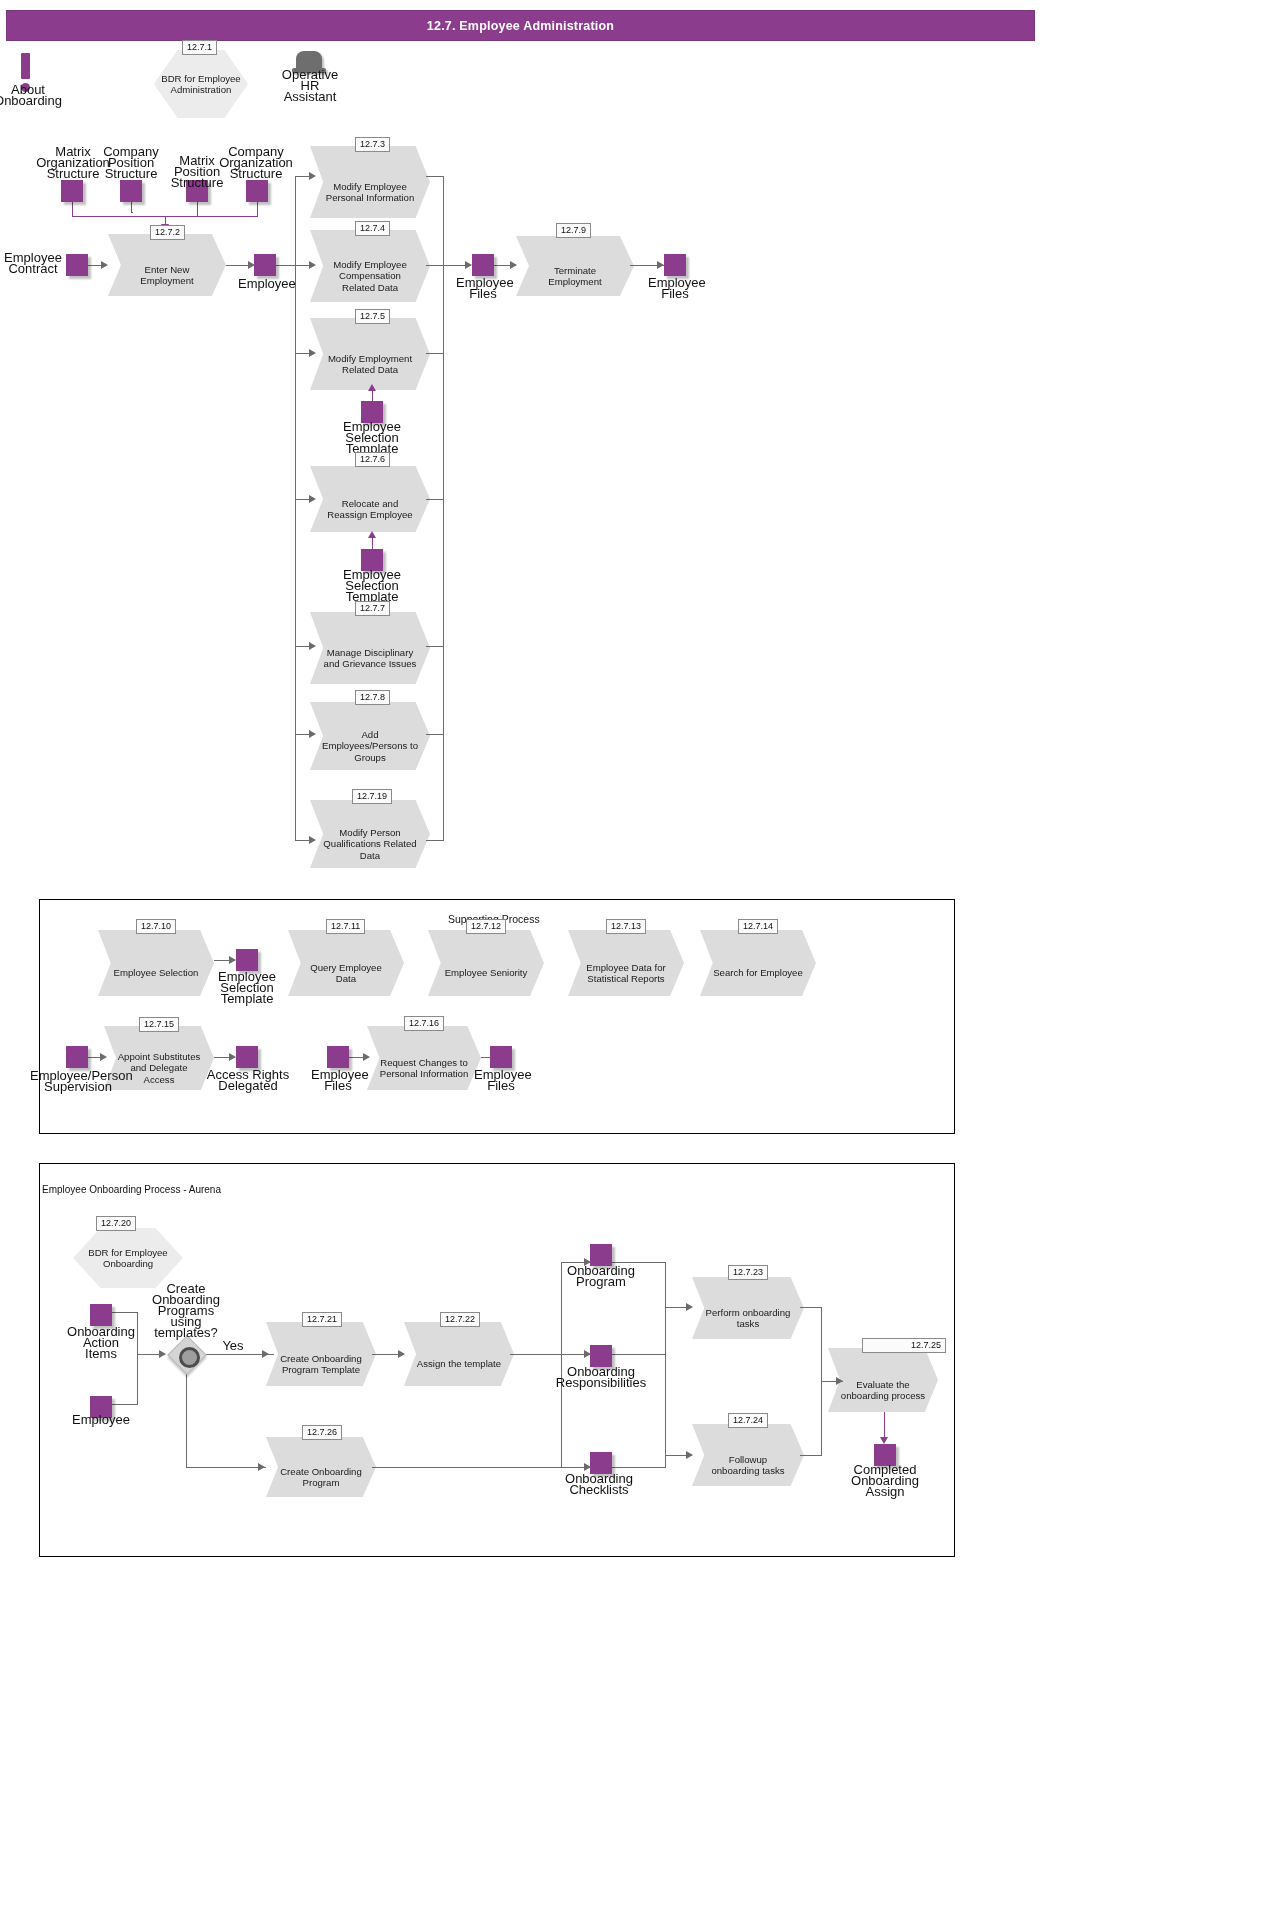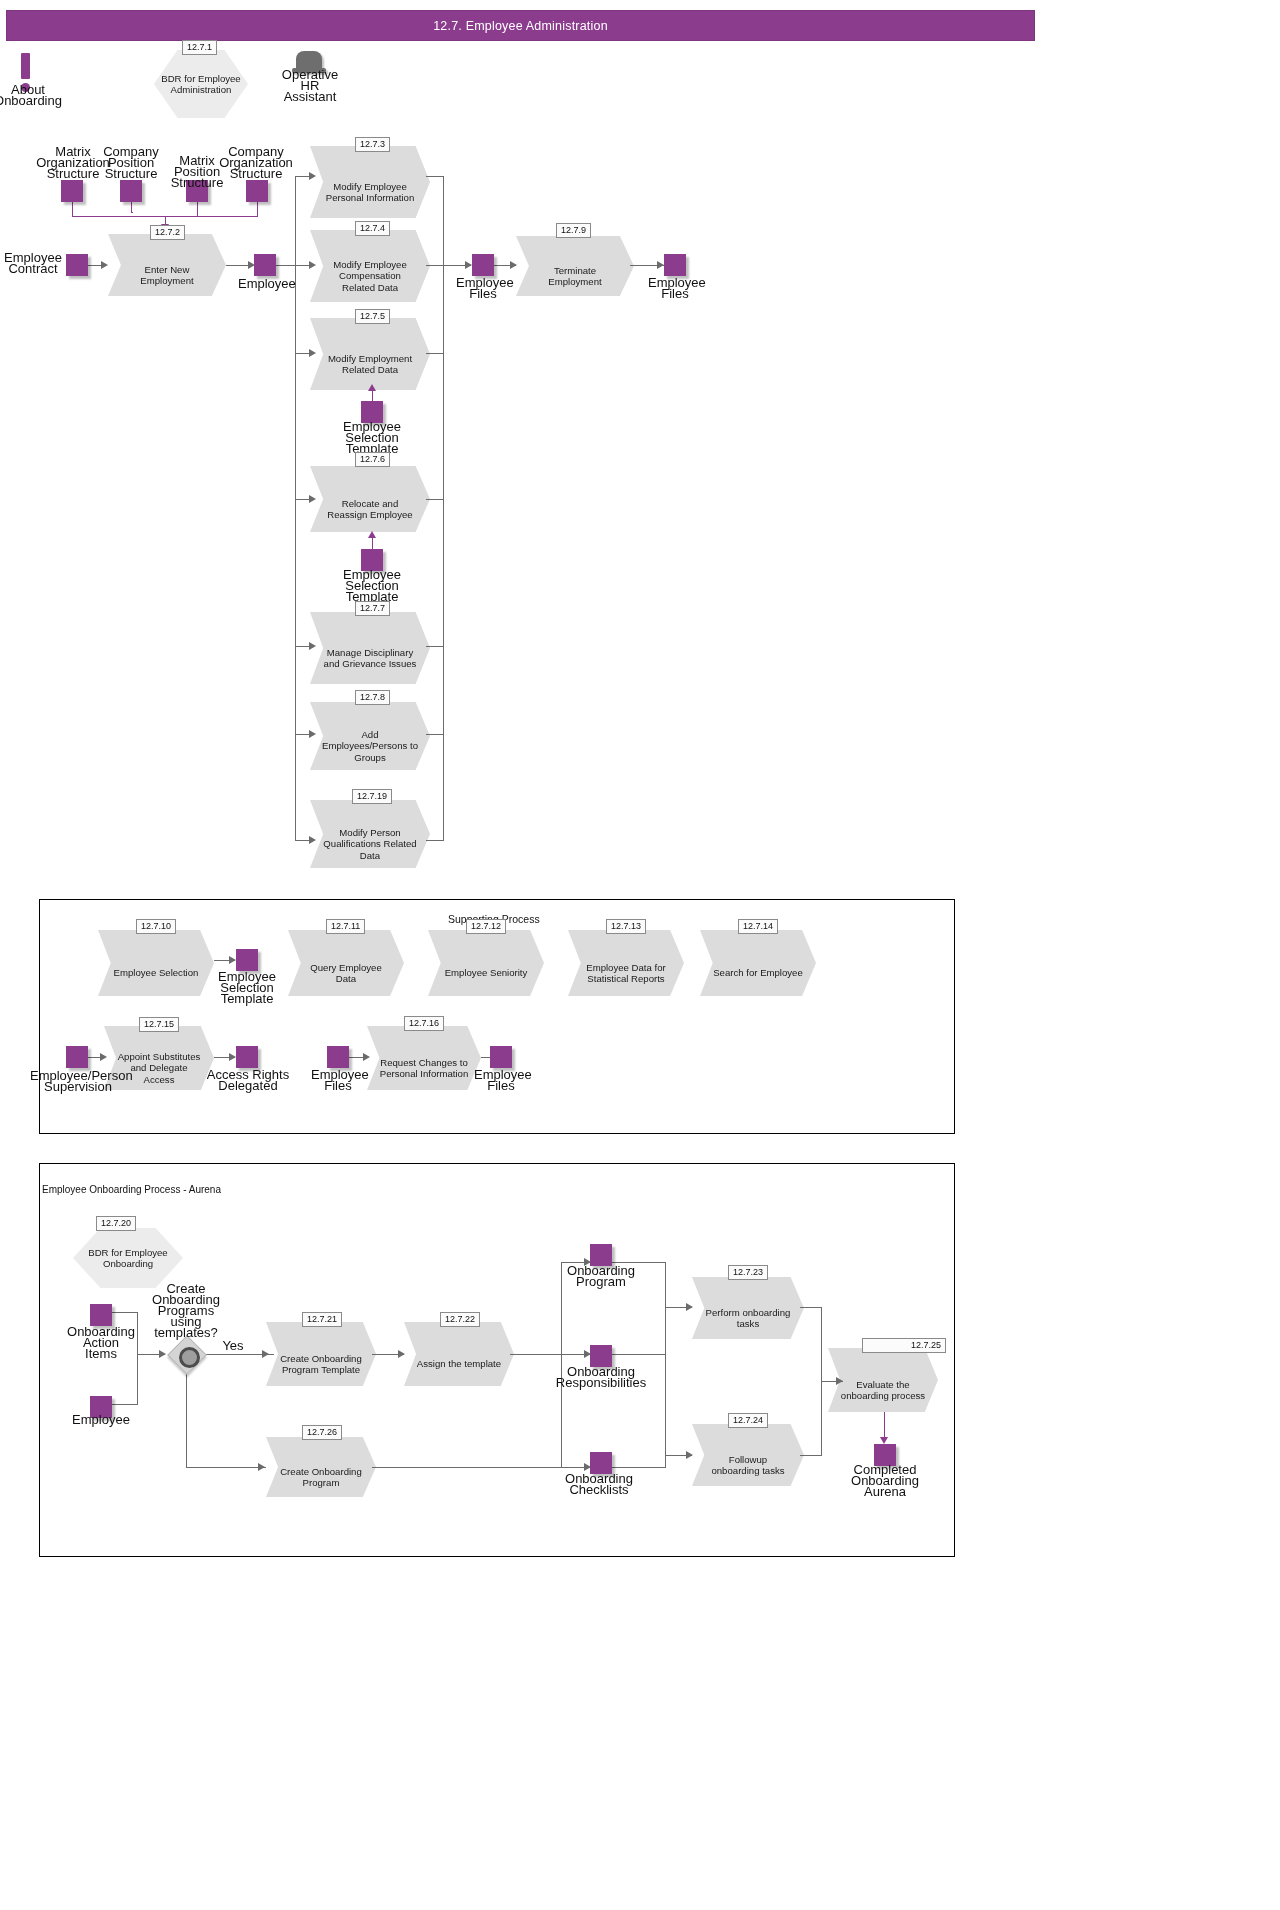--- a/index.html
+++ b/index.html
@@ -10,21 +10,21 @@
   }
   #canvas{position:relative;width:1280px;height:1910px;}
 
   
   .titlebar{
     position:absolute;left:6px;top:10px;width:1027px;height:29px;
     background:#8c3c8c;border:1px solid #7d357d;
     display:flex;align-items:center;justify-content:center;
   }
   .titlebar .t{
-    color:#ffffff;font-size:12.5px;font-weight:normal;letter-spacing:.2px;
+    color:#ffffff;font-size:12.5px;font-weight:bold;letter-spacing:.2px;
     font-family:"Liberation Sans","DejaVu Sans",sans-serif;
   }
 
   
   .node{position:absolute;}
 
   
   .chev{
     position:absolute;
     background:#dcdcdc;
@@ -505,15 +505,15 @@
 onboarding
 process</span>
   </div>
   <div class="idbadge" style="left:862px;top:1338px;padding-left:48px;">12.7.25</div>
 
   <div class="vp" style="left:884px;top:1412px;height:28px;"></div>
   <div class="arrdn" style="left:880px;top:1437px;"></div>
   <div class="dobj" style="left:874px;top:1444px;"></div>
   <div class="cap" style="left:846px;top:1464px;width:78px;">Completed
 Onboarding
-Aurena</div>
+Assign</div>
 
 </div>
 
 </body></html>

